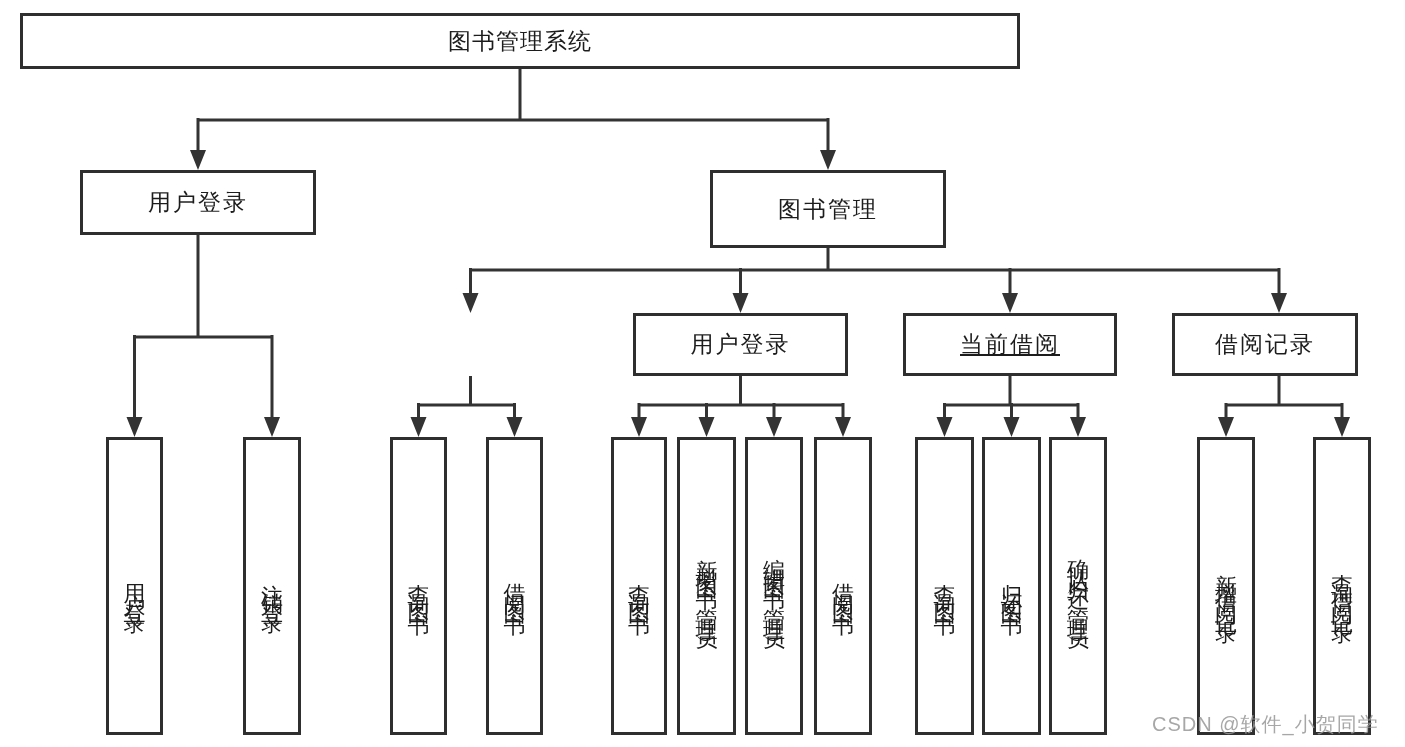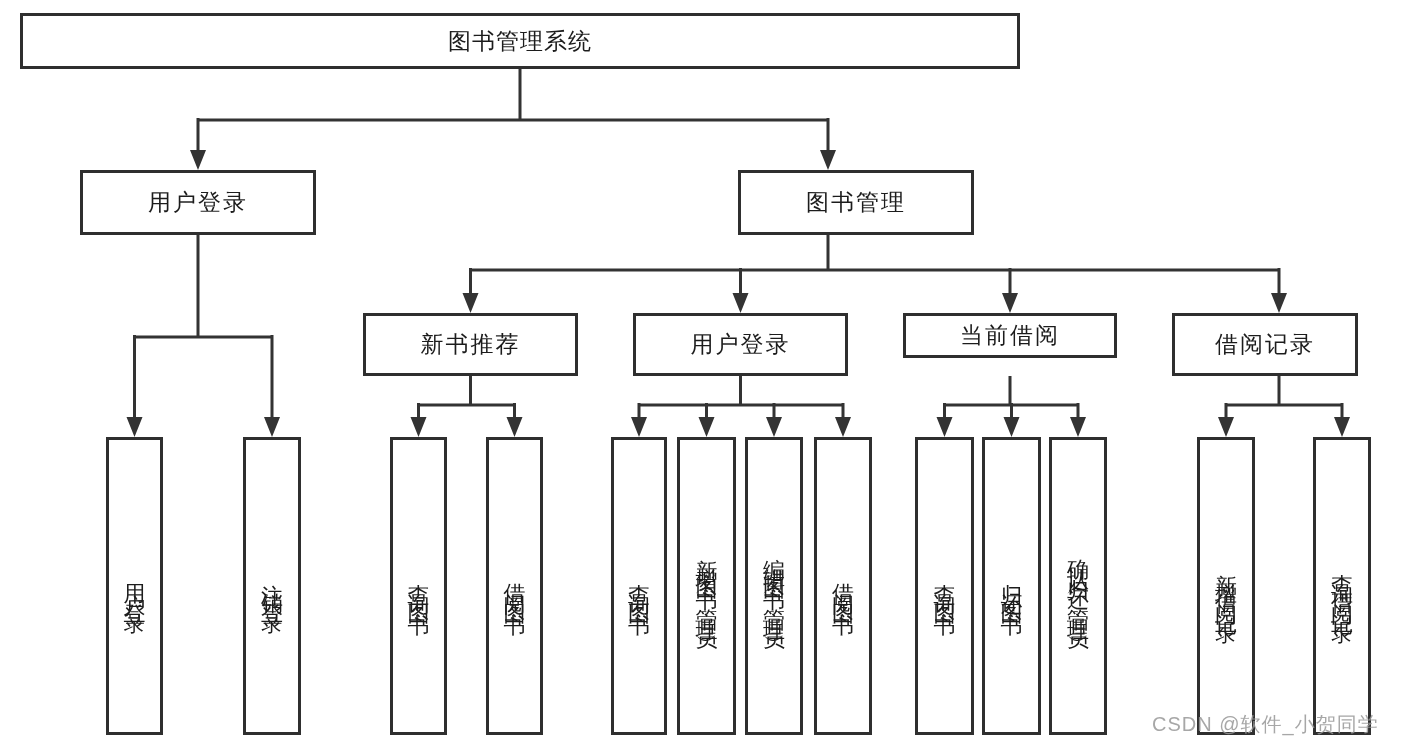--- a/index.html
+++ b/index.html
@@ -102,31 +102,28 @@
       M1334 417 L1350 417 L1342 437 Z"></path>
   </svg>
 
   <div class="box" style="left:20px; top:13px; width:1000px; height:56px;">
     <span class="root-label">图书管理系统</span>
   </div>
 
   <div class="box" style="left:80px; top:170px; width:236px; height:65px;">
     <span class="h-label">用户登录</span>
   </div>
-  <div class="box" style="left:710px; top:170px; width:236px; height:65px;margin-left:28px;">
+  <div class="box" style="left:710px; top:170px; width:236px; height:78px;">
     <span class="h-label">图书管理</span>
   </div>
 
-  <div class="box" style="left:363px; top:313px; width:215px; height:63px;">
-    <span class="h-label">新书推荐</span>
-  </div>
   <div class="box" style="left:633px; top:313px; width:215px; height:63px;">
     <span class="h-label">用户登录</span>
   </div>
-  <div class="box" style="left:903px; top:313px; width:214px; height:45px;">
+  <div class="box" style="left:903px; top:313px; width:214px; height:63px;text-decoration:underline;">
     <span class="h-label">当前借阅</span>
   </div>
   <div class="box" style="left:1172px; top:313px; width:186px; height:63px;">
     <span class="h-label">借阅记录</span>
   </div>
 
   <div class="box leaf" style="left:106px; top:437px; width:57px; height:298px;">
     <span class="v-label">用户登录</span>
   </div>
   <div class="box leaf" style="left:243px; top:437px; width:58px; height:298px;">

